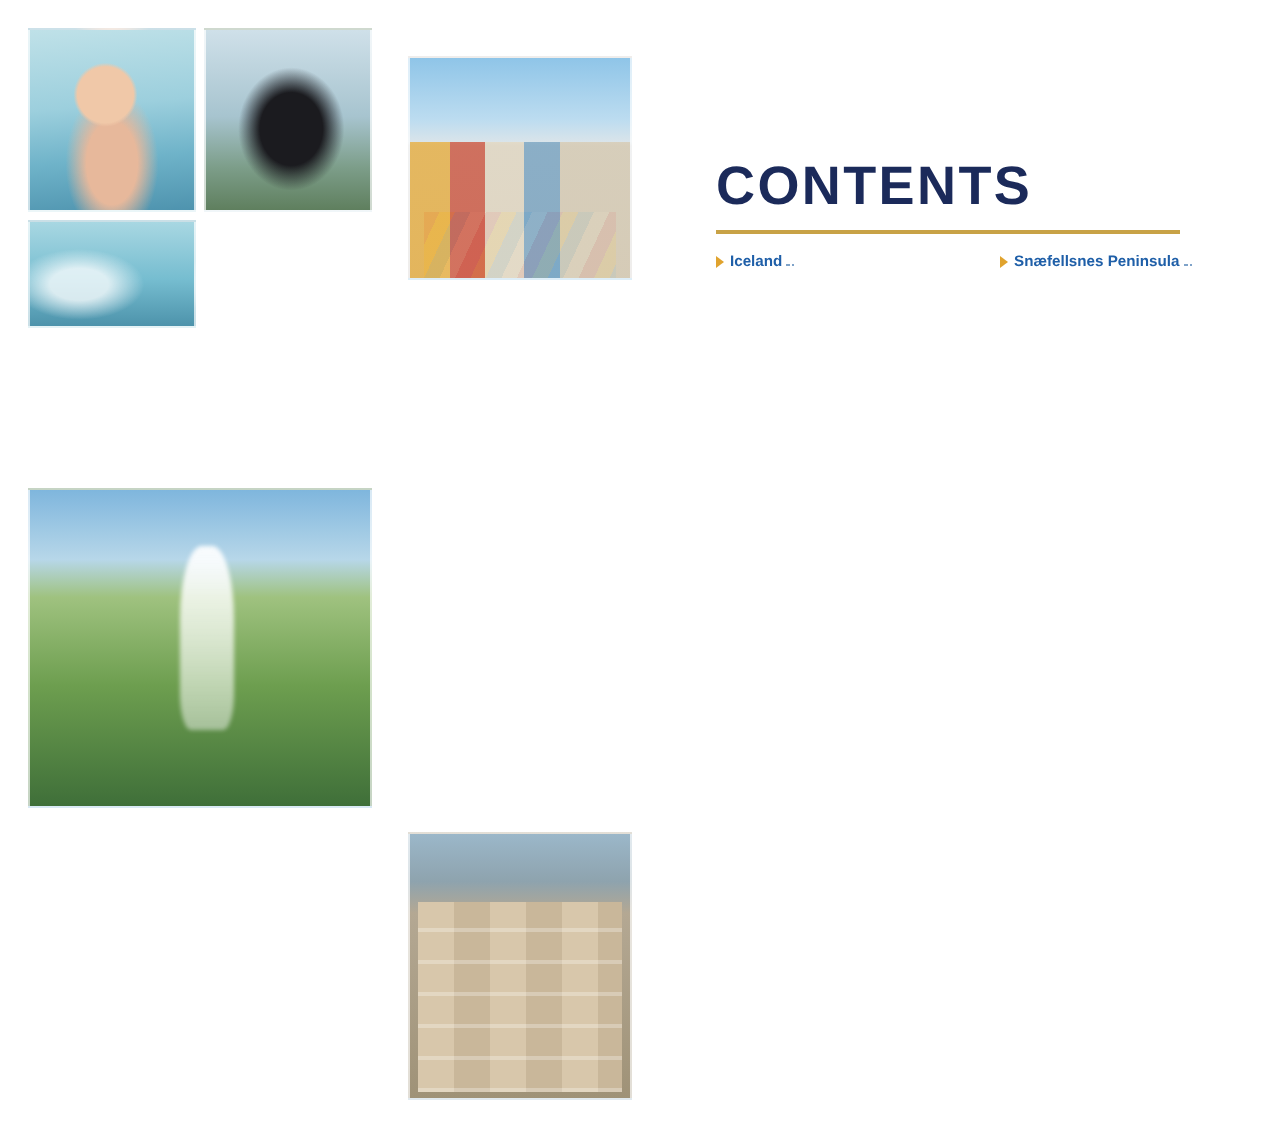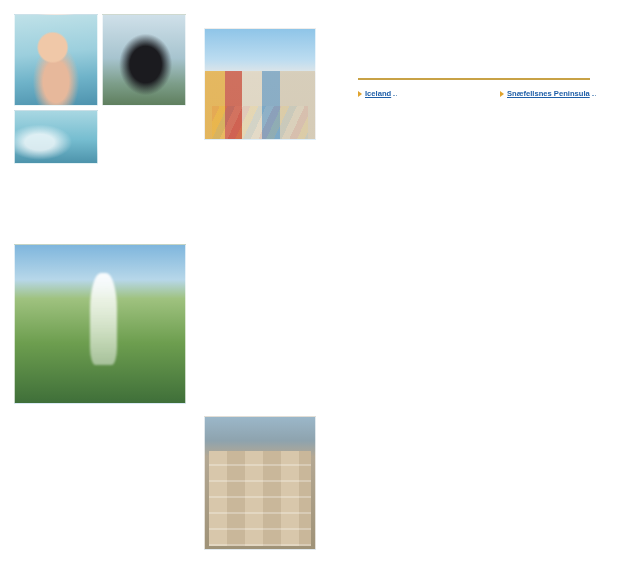--- a/index.html
+++ b/index.html
@@ -158,21 +158,20 @@
   .entry {
     display: flex;
     align-items: baseline;
     font-size: 7.1px;
     line-height: 10.4px;
     color: #222;
     white-space: nowrap;
   }
   .entry .label {
     flex: 0 0 auto;
-    text-decoration: underline;
   }
   .entry .dots {
     flex: 1 1 auto;
     border-bottom: 1px dotted #9a9a9a;
     margin: 0 2px 2px 2px;
     min-width: 4px;
     height: 1px;
   }
   .entry .page {
     flex: 0 0 auto;
@@ -211,20 +210,21 @@
     <div class="photo ph-face g-face"></div>
     <div class="photo ph-puffin g-puffin"></div>
     <div class="photo ph-street g-street"></div>
     <div class="photo ph-water g-water"></div>
     <div class="photo ph-falls g-falls"></div>
     <div class="photo ph-path g-path"></div>
 
   </div>
 
   <div class="contents">
+    <h1 class="contents-title">CONTENTS</h1>
     <div class="title-rule"></div>
     <div class="toc-columns">
       <div class="toc-col" id="toc-left">
           <div class="entry lvl1">
             <span class="arrow"></span>
             <span class="label">Iceland</span>
             <span class="dots"></span>
             <span class="page">5</span>
           </div>
         </div>

